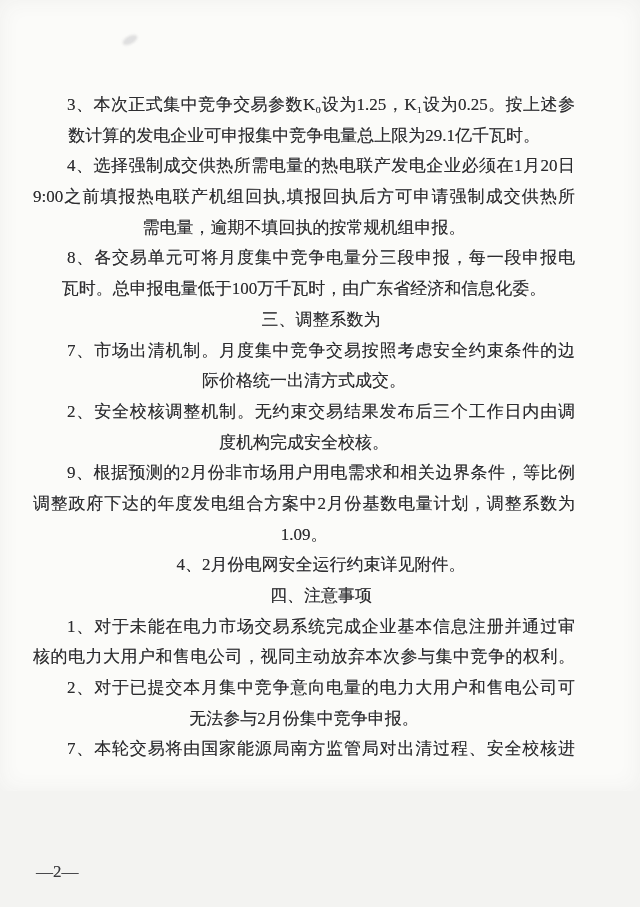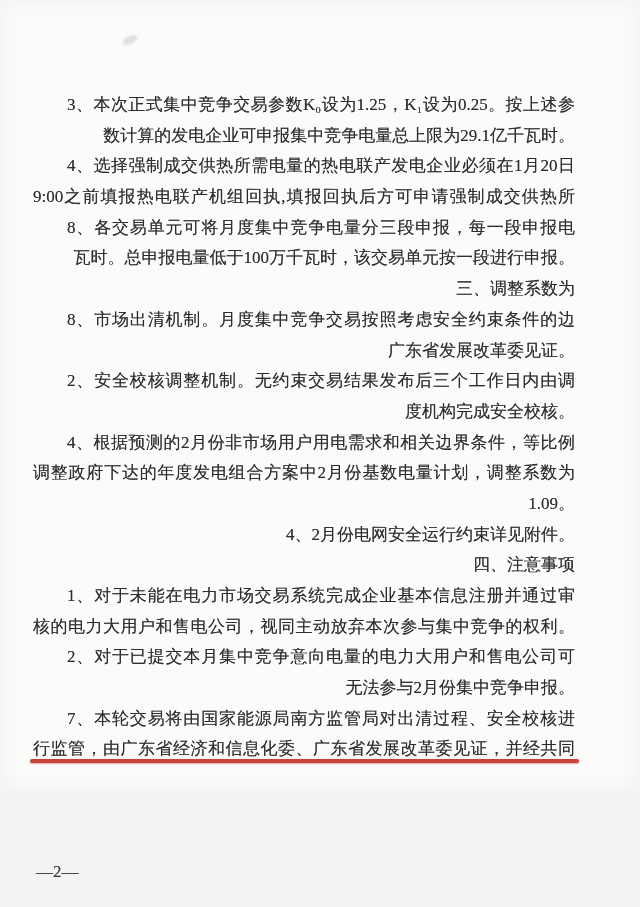--- a/index.html
+++ b/index.html
@@ -27,21 +27,21 @@
     width: 542px;
     font-size: 17px;
     line-height: 30.7px;
     color: #2d2d30;
     text-shadow: 0 0 0.6px rgba(45,45,48,0.55);
   }
   .line {
     position: relative;
     height: 30.7px;
     line-height: 30.7px;
-    text-align: right;
+    text-align: center;
     box-sizing: border-box;
   }
   .line.indent { padding-left: 34px; }
   .line.fill {
     text-align: justify;
     text-align-last: justify;
   }
   .red-underline {
     position: absolute;
     left: -3px;
@@ -76,33 +76,33 @@
 </head>
 <body>
 
 <div class="page">
   <div class="smudge"></div>
   <div class="text-block" id="text-block">
       <div class="line indent fill">3、本次正式集中竞争交易参数K₀设为1.25，K₁设为0.25。按上述参</div>
       <div class="line">数计算的发电企业可申报集中竞争电量总上限为29.1亿千瓦时。</div>
       <div class="line indent fill">4、选择强制成交供热所需电量的热电联产发电企业必须在1月20日</div>
       <div class="line fill">9:00之前填报热电联产机组回执,填报回执后方可申请强制成交供热所</div>
+      <div class="line">需电量，逾期不填回执的按常规机组申报。</div>
       <div class="line indent fill">8、各交易单元可将月度集中竞争电量分三段申报，每一段申报电</div>
-      <div class="line">瓦时。总申报电量低于100万千瓦时，该交易单元按一段进行申报。</div>
+      <div class="line">瓦时。总申报电量低于100万千瓦时，由广东省经济和信息化委。</div>
       <div class="line indent">三、调整系数为</div>
-      <div class="line indent fill">8、市场出清机制。月度集中竞争交易按照考虑安全约束条件的边</div>
-      <div class="line">广东省发展改革委见证。</div>
+      <div class="line indent fill">7、市场出清机制。月度集中竞争交易按照考虑安全约束条件的边</div>
+      <div class="line">际价格统一出清方式成交。</div>
       <div class="line indent fill">2、安全校核调整机制。无约束交易结果发布后三个工作日内由调</div>
       <div class="line">度机构完成安全校核。</div>
-      <div class="line indent fill">4、根据预测的2月份非市场用户用电需求和相关边界条件，等比例</div>
+      <div class="line indent fill">9、根据预测的2月份非市场用户用电需求和相关边界条件，等比例</div>
       <div class="line fill">调整政府下达的年度发电组合方案中2月份基数电量计划，调整系数为</div>
       <div class="line">1.09。</div>
       <div class="line indent">4、2月份电网安全运行约束详见附件。</div>
       <div class="line indent">四、注意事项</div>
       <div class="line indent fill">1、对于未能在电力市场交易系统完成企业基本信息注册并通过审</div>
       <div class="line fill">核的电力大用户和售电公司，视同主动放弃本次参与集中竞争的权利。</div>
       <div class="line indent fill">2、对于已提交本月集中竞争意向电量的电力大用户和售电公司可</div>
       <div class="line">无法参与2月份集中竞争申报。</div>
       <div class="line indent fill">7、本轮交易将由国家能源局南方监管局对出清过程、安全校核进</div>
-      <div class="line fill">行监管，由广东省经济和信息化委、广东省发展改革委见证，并经共同<div class="red-underline"></div></div>
     </div>
   <div class="page-number">—2—</div>
 </div>
 
 </body></html>

